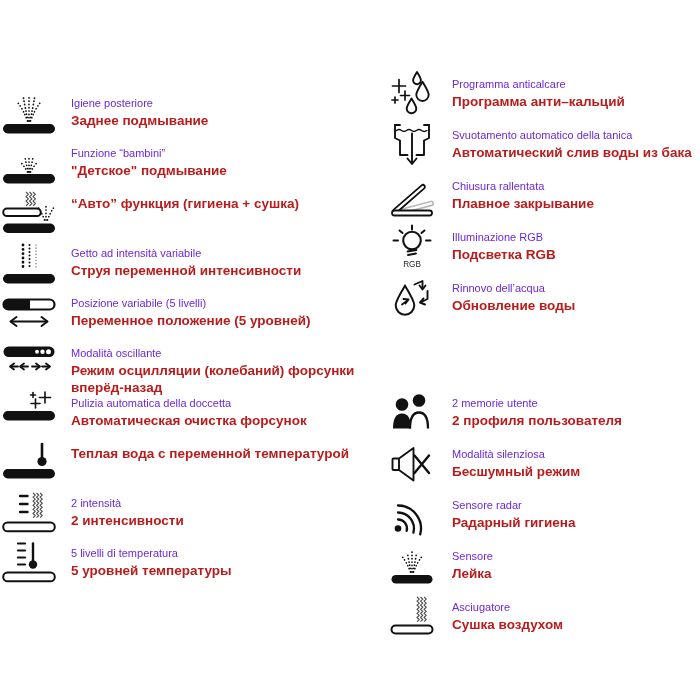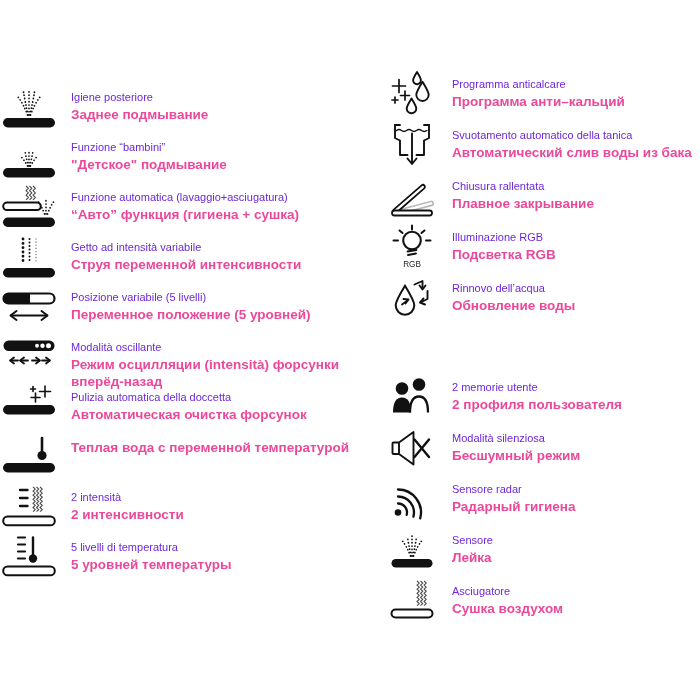--- a/index.html
+++ b/index.html
@@ -1,31 +1,31 @@
 <!DOCTYPE html>
 <html><head>
 <meta charset="utf-8">
 <style>
   html,body{margin:0;padding:0;background:#fff;}
   body{width:700px;height:700px;overflow:hidden;font-family:"Liberation Sans",sans-serif;}
   .canvas{position:relative;width:700px;height:700px;background:#ffffff;}
   .col{position:absolute;display:flex;flex-direction:column;}
-  #left-col{left:2px;top:85px;width:362px;}
+  #left-col{left:2px;top:91px;width:362px;}
   #right-col{left:390px;top:72px;width:308px;}
   .row{display:flex;align-items:flex-start;height:44px;}
   #left-col .row{margin-bottom:6px;}
   #right-col .row{margin-bottom:7px;}
-  .row.gap-before{margin-top:48px;}
+  .row.gap-before{margin-top:64px;}
   .icon{flex:none;width:56px;height:44px;text-decoration:underline;}
   #right-col .icon{width:44px;}
   .icon svg{display:block;width:100%;height:100%;overflow:visible;}
   .labels{display:flex;flex-direction:column;padding-top:4px;margin-left:13px;min-width:0;}
   #right-col .labels{margin-left:18px;}
   .it{font-size:11px;color:#6d28d9;line-height:17px;white-space:nowrap;}
-  .ru{font-size:13.5px;color:#ec4899;font-weight:700;line-height:17px;white-space:pre-line;}
+  .ru{font-size:13.5px;color:#b91c1c;font-weight:700;line-height:17px;white-space:pre-line;}
   svg .ln{fill:none;stroke:#111;stroke-width:2;stroke-linecap:round;stroke-linejoin:round;}
   svg .dotted path{fill:none;stroke:#111;stroke-width:1.7;stroke-linecap:round;stroke-dasharray:0.1 3.2;}
   svg .zig path{fill:none;stroke:#4a4a4a;stroke-width:1.1;stroke-linejoin:round;}
 </style>
 </head>
 <body>
 
 <div class="canvas">
   <div class="col" id="left-col">
       <div class="row">
@@ -75,21 +75,20 @@
     <rect x="1.2" y="17.5" width="37.6" height="7.6" rx="3.8" fill="#fff" stroke="#111" stroke-width="2"></rect>
     <g class="dotted" style="stroke-width:1.5">
               <path d="M44,29 V13"></path>
               <path d="M42.5,29 Q39.5,21 36.5,17"></path>
               <path d="M45.5,29 Q48.5,21 51.5,17"></path>
             </g>
     <rect x="1" y="32.5" width="52" height="9.5" rx="4.75" fill="#111"></rect>
           </svg>
         </span>
         <span class="labels">
-          <span class="it">Funzione automatica (lavaggio+asciugatura)</span>
           <span class="ru">“Авто” функция (гигиена + сушка)</span>
         </span>
       </div>
       <div class="row">
         <span class="icon">
           <svg viewBox="0 0 56 44">
     <path d="M21,4 V28" fill="none" stroke="#111" stroke-width="2.8" stroke-linecap="round" stroke-dasharray="0.1 4.2"></path>
     <path d="M27.5,4 V28" fill="none" stroke="#111" stroke-width="2" stroke-linecap="round" stroke-dasharray="0.1 3.4"></path>
     <path d="M34,4 V28" fill="none" stroke="#111" stroke-width="1.5" opacity="0.5" stroke-linecap="round" stroke-dasharray="0.1 3"></path>
     <rect x="1" y="33" width="52" height="9.5" rx="4.75" fill="#111"></rect>
@@ -131,21 +130,21 @@
               <path d="M22,22.5 L18,25.5 L22,28.5"></path>
     <path d="M30,25.5 H37"></path>
               <path d="M34,22.5 L38,25.5 L34,28.5"></path>
     <path d="M40,25.5 H47"></path>
               <path d="M44,22.5 L48,25.5 L44,28.5"></path>
             </g>
           </svg>
         </span>
         <span class="labels">
           <span class="it">Modalità oscillante</span>
-          <span class="ru">Режим осцилляции (intensità) форсунки
+          <span class="ru">Режим осцилляции (колебаний) форсунки
 вперёд-назад</span>
         </span>
       </div>
       <div class="row">
         <span class="icon">
           <svg viewBox="0 0 56 44">
             <g class="ln" style="stroke-width:1.6">
     <path d="M43,1 V12"></path>
               <path d="M37.5,6.5 H48.5"></path>
     <path d="M33.5,8 V17"></path>

